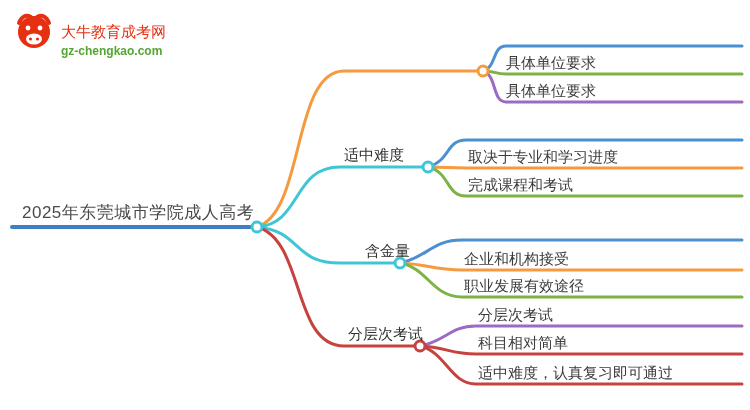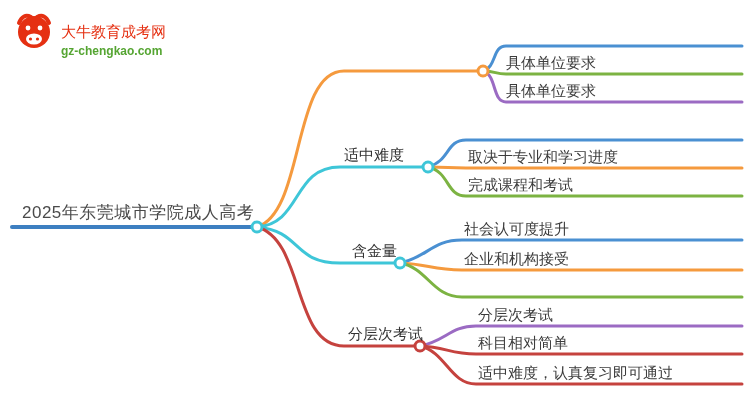--- a/index.html
+++ b/index.html
@@ -72,29 +72,29 @@
     </svg>
     <span class="logo-text">
       <span class="logo-title">大牛教育成考网</span>
       <span class="logo-url">gz-chengkao.com</span>
     </span>
   </a>
 
   <div class="node root" style="left:22px;top:201px">2025年东莞城市学院成人高考</div>
 
   <div class="node branch" style="left:344px;top:145px">适中难度</div>
-  <div class="node branch" style="left:352px;top:241px">含金量</div>
+  <div class="node branch" style="left:365px;top:241px">含金量</div>
   <div class="node branch" style="left:348px;top:324px">分层次考试</div>
 
   <div class="node" style="left:506px;top:53px">具体单位要求</div>
   <div class="node" style="left:506px;top:81px">具体单位要求</div>
 
   <div class="node" style="left:468px;top:175px">完成课程和考试</div>
   <div class="node" style="left:468px;top:147px">取决于专业和学习进度</div>
 
-  <div class="node" style="left:464px;top:219px">社会认可度提升</div>
   <div class="node" style="left:464px;top:249px">企业和机构接受</div>
+  <div class="node" style="left:464px;top:276px">职业发展有效途径</div>
 
   <div class="node" style="left:478px;top:305px">分层次考试</div>
   <div class="node" style="left:478px;top:333px">科目相对简单</div>
   <div class="node" style="left:478px;top:363px">适中难度，认真复习即可通过</div>
 
 </div>
 
 </body></html>

